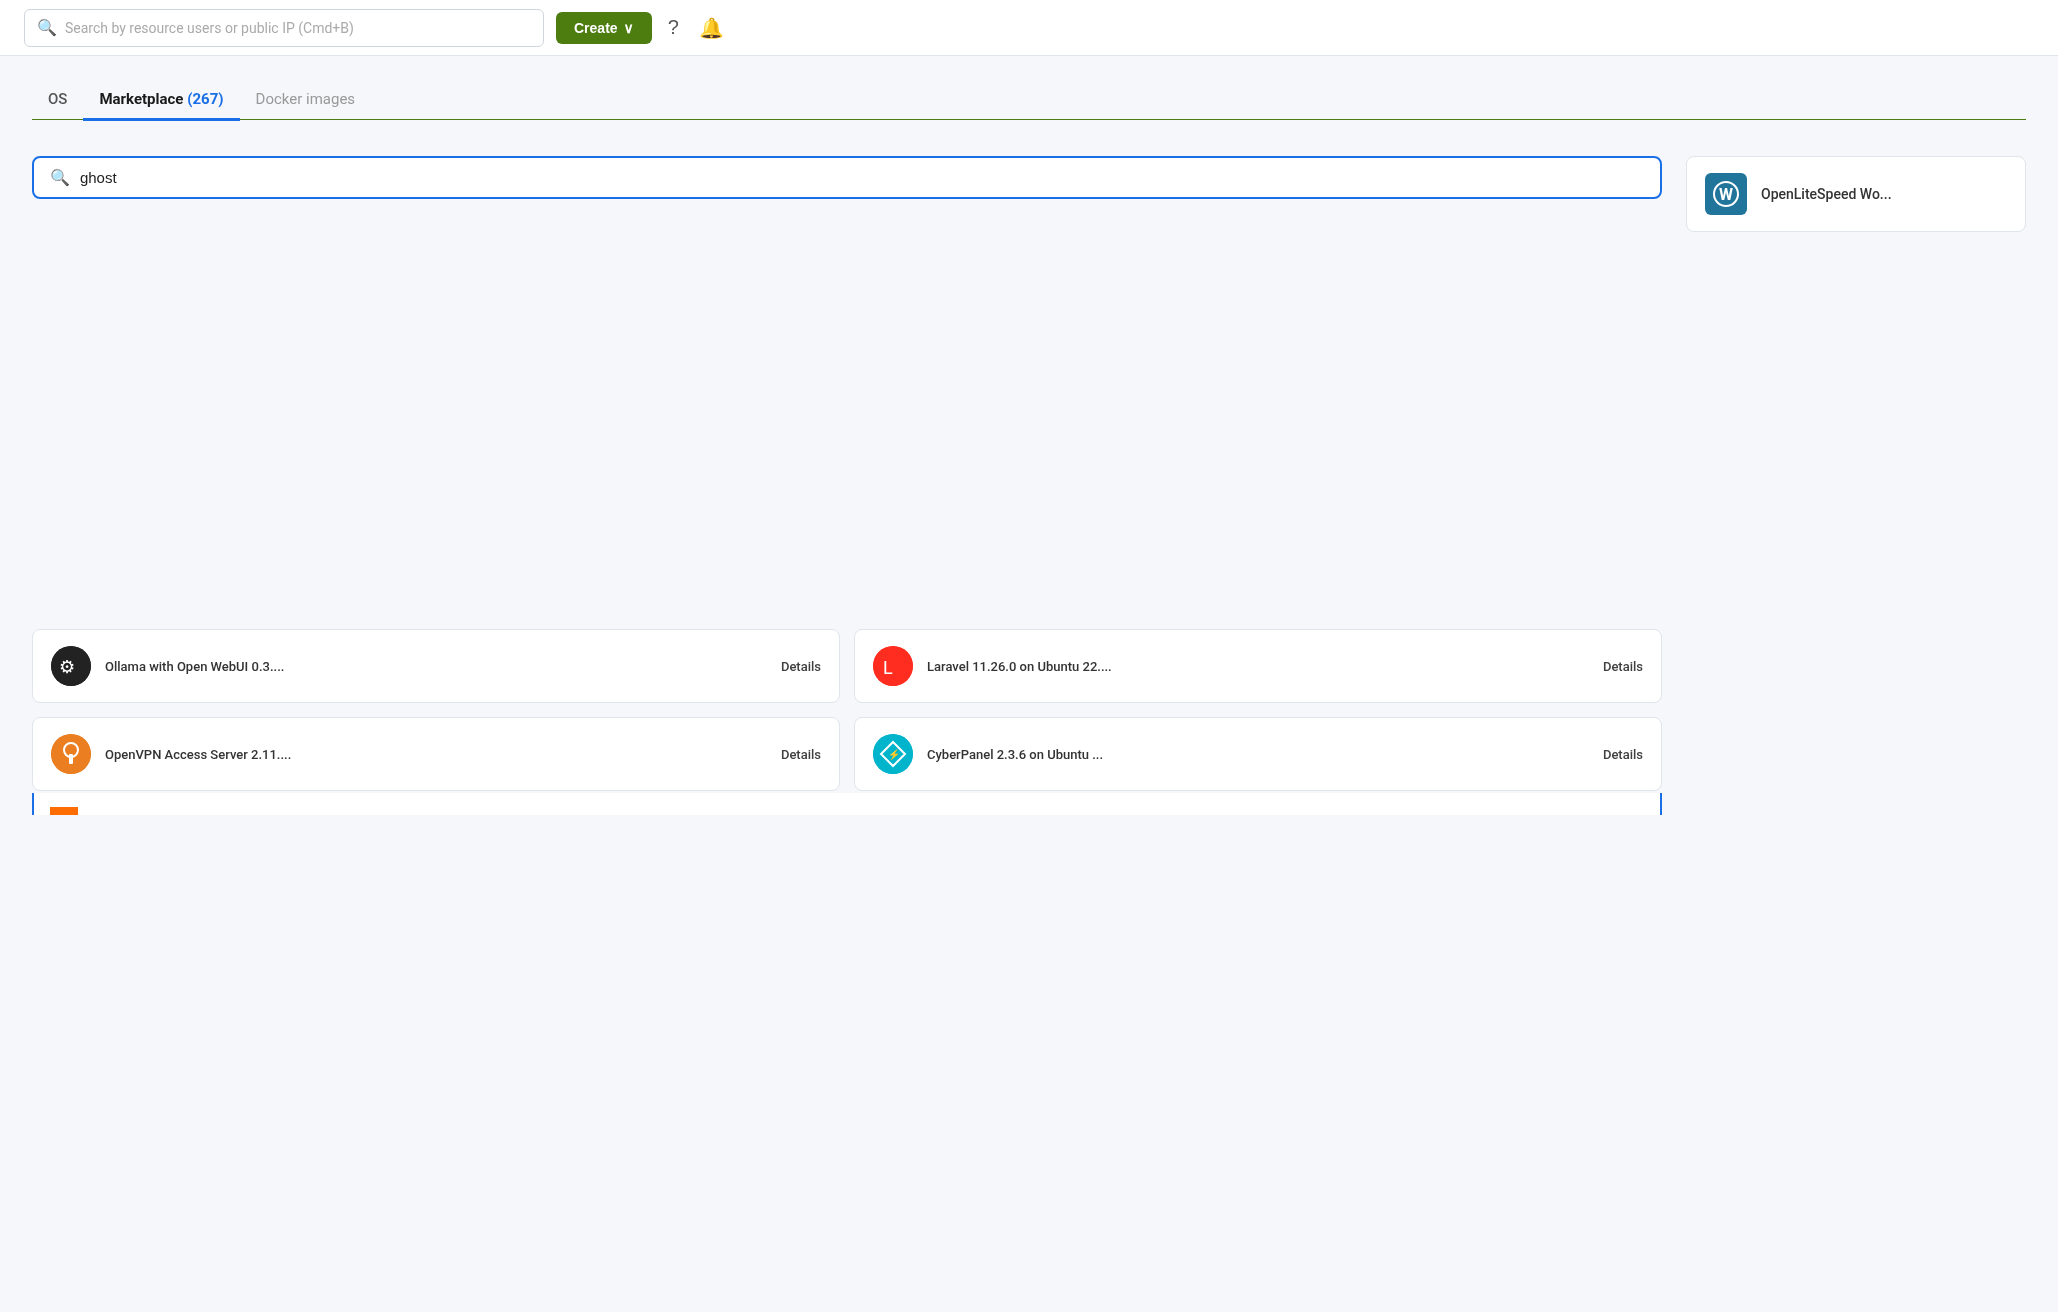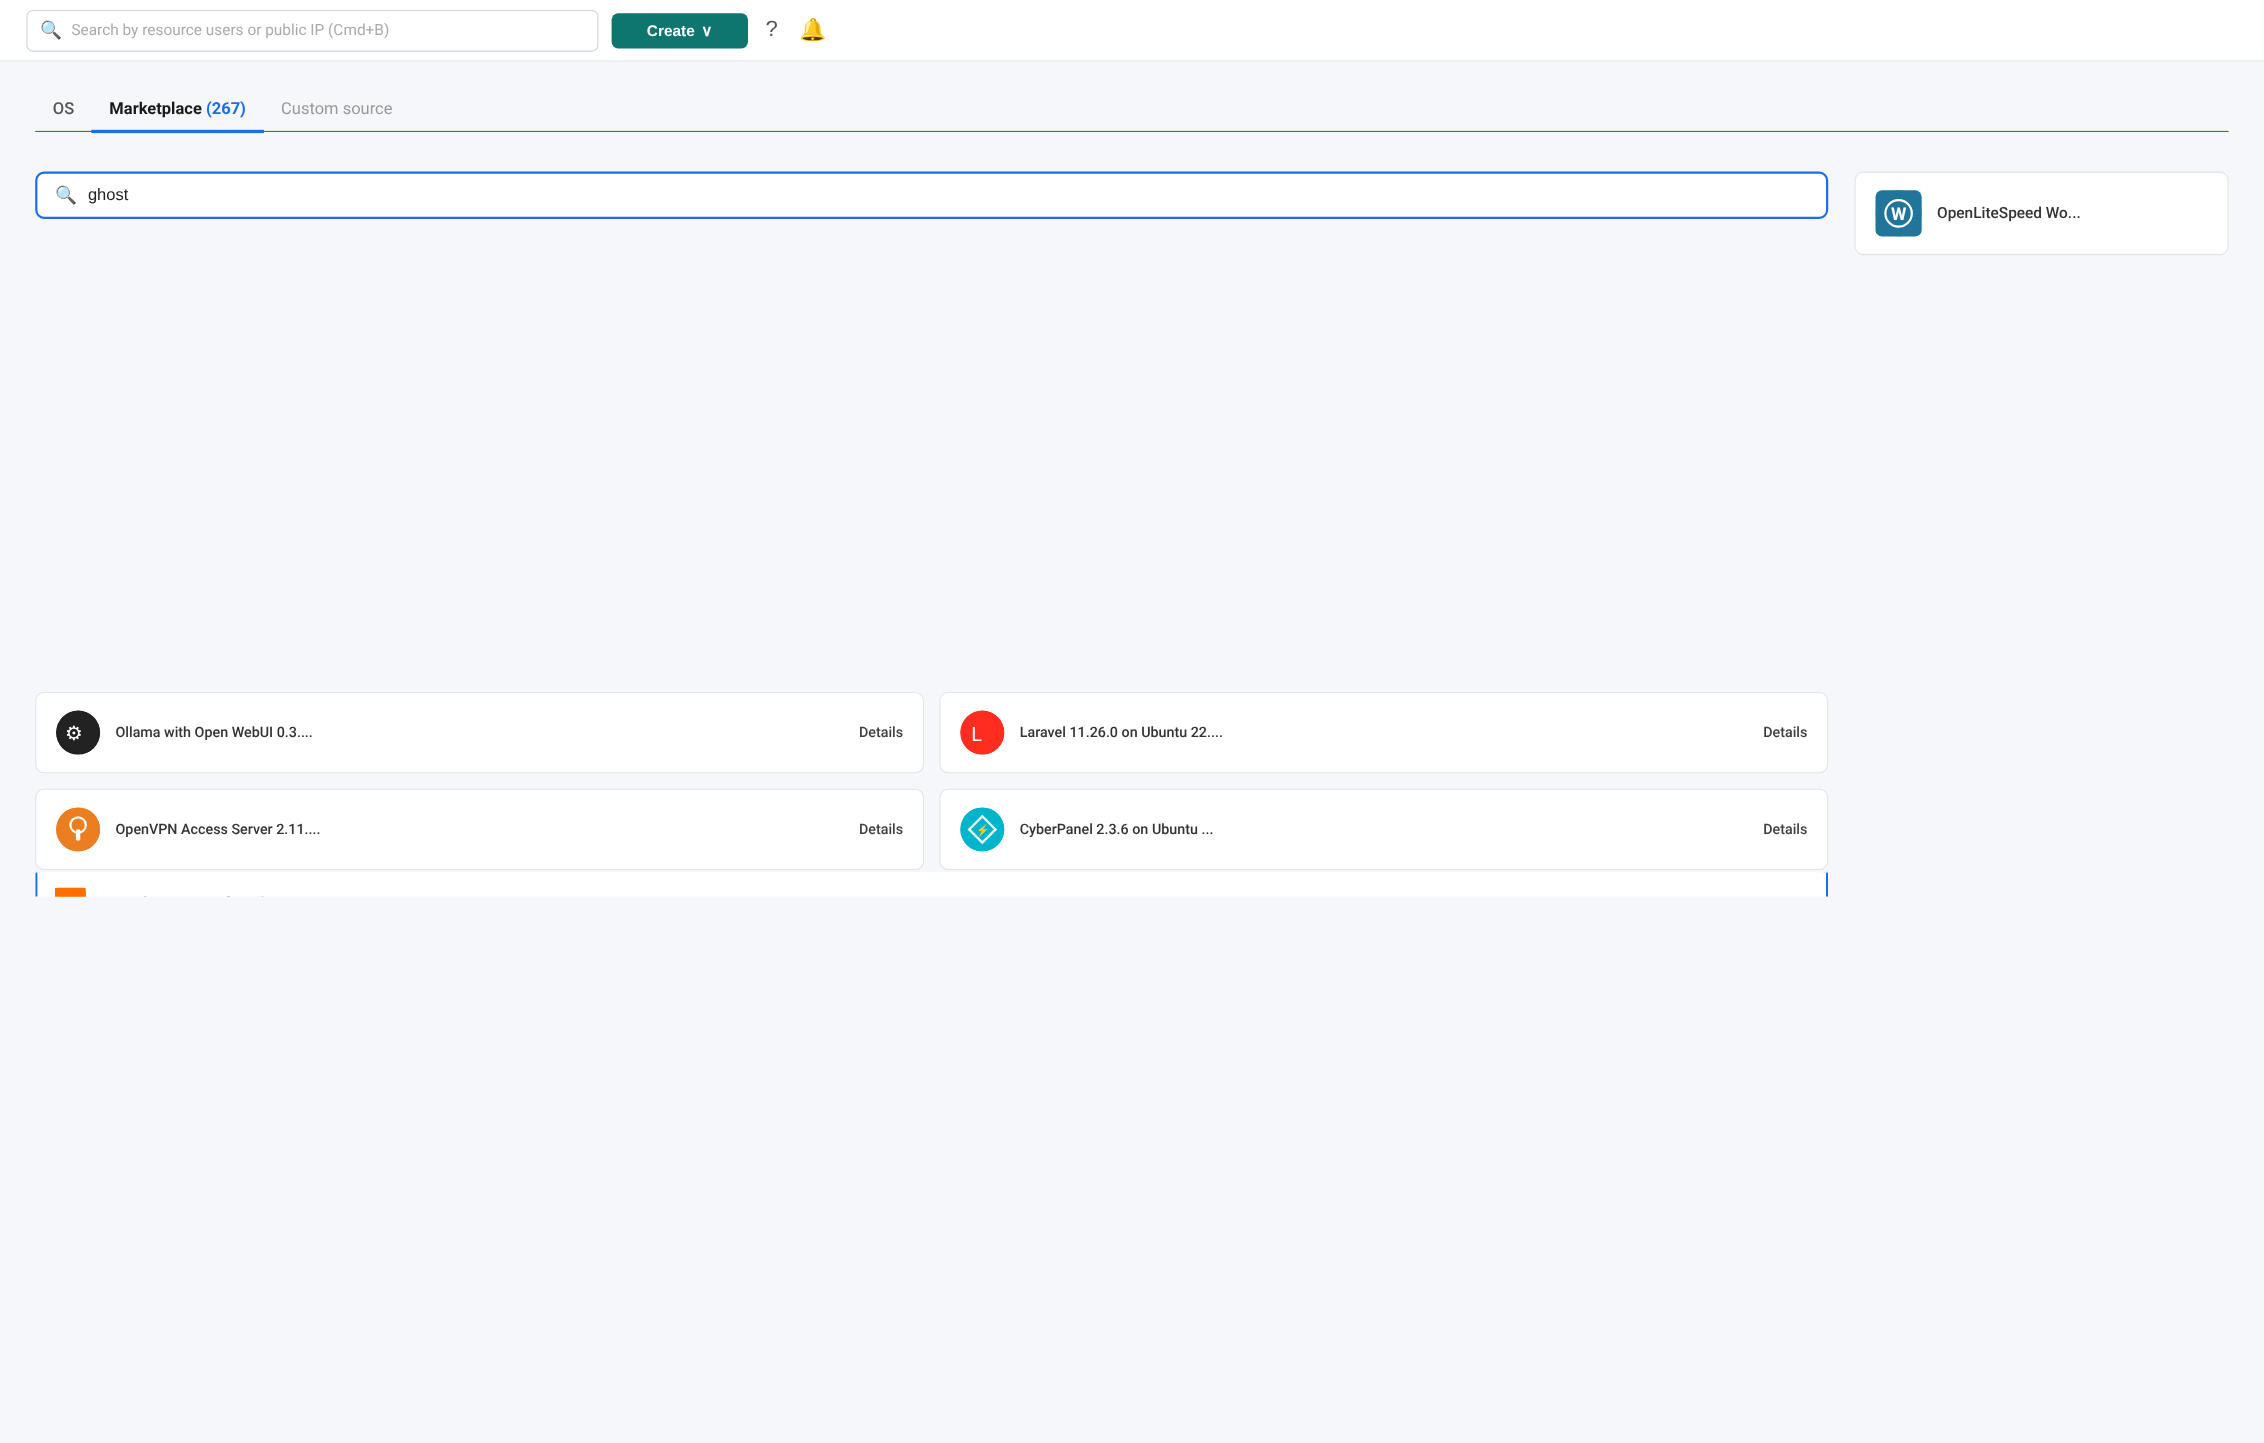--- a/index.html
+++ b/index.html
@@ -40,25 +40,25 @@
       width: 520px;
       gap: 8px;
       color: #888;
       font-size: 14px;
     }
     .search-bar-icon {
       color: #aaa;
       font-size: 16px;
     }
     .create-btn {
-      background: #0f766e;
+      background: #4d7c0f;
       color: #fff;
       border: none;
       border-radius: 6px;
-      padding: 8px 32px;
+      padding: 8px 18px;
       font-size: 14px;
       font-weight: 600;
       cursor: pointer;
       display: flex;
       align-items: center;
       gap: 6px;
       white-space: nowrap;
     }
     .icon-btn {
       background: none;
@@ -394,21 +394,21 @@
 
   <div class="tabs">
     <div class="tab">
       <span>OS</span>
     </div>
     <div class="tab active">
       <span>Marketplace</span>
       <span class="tab-count">(267)</span>
     </div>
     <div class="tab muted">
-      <span>Custom source</span>
+      <span>Docker images</span>
     </div>
   </div>
 
   <div class="content-grid">
 
     <div class="search-section">
 
       <div class="marketplace-search">
         <span class="marketplace-search-icon">🔍</span>
         <input type="text" value="ghost" placeholder="ghost" style="">

